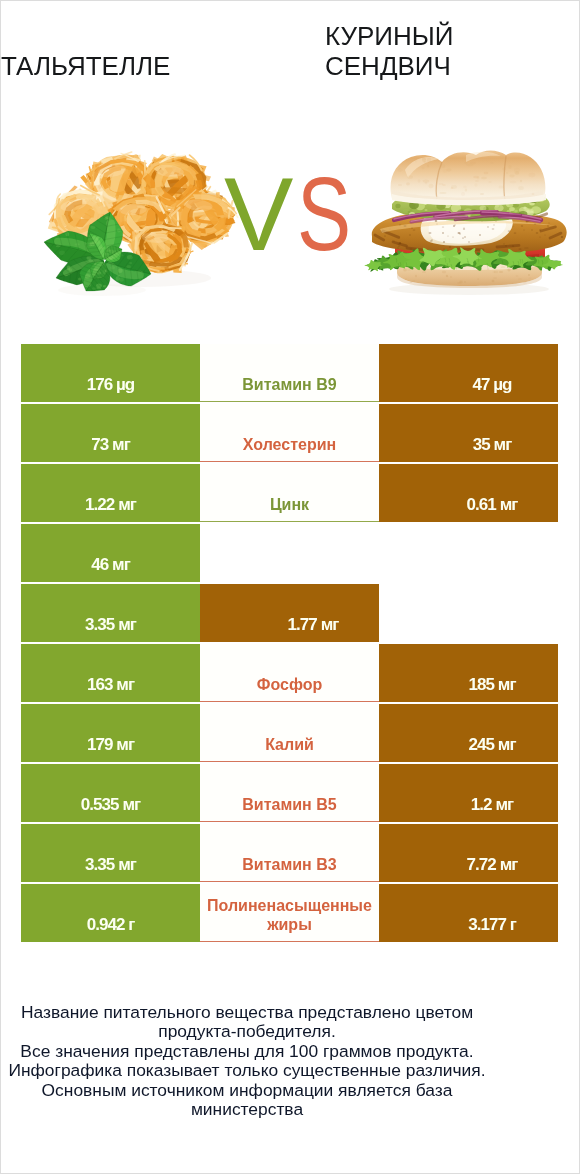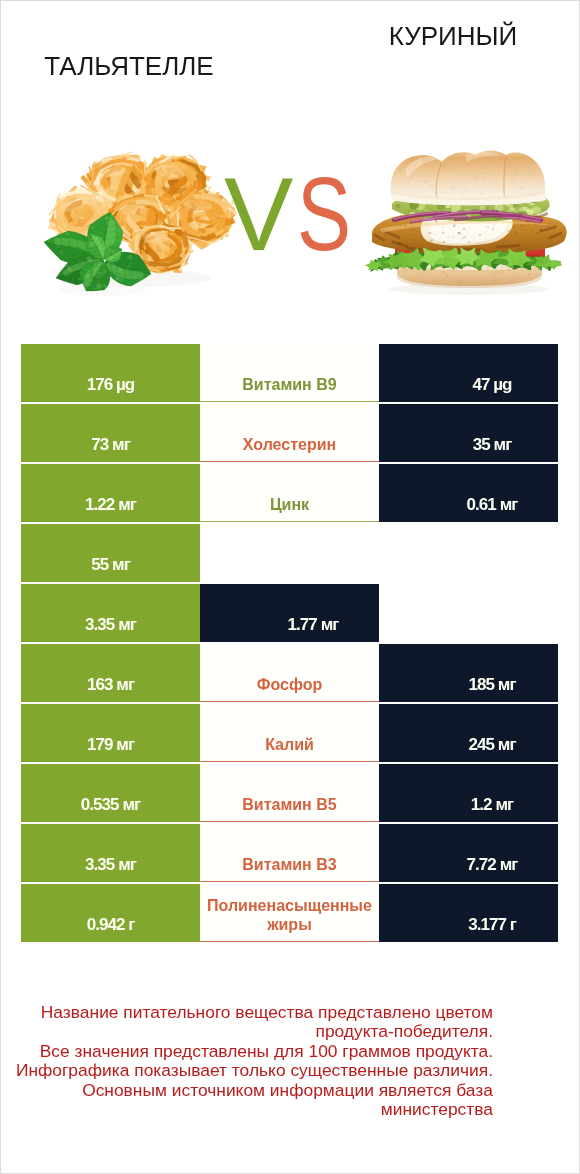--- a/index.html
+++ b/index.html
@@ -1,40 +1,40 @@
 <!DOCTYPE html>
 <html lang="ru"><head>
 <meta charset="utf-8">
 <title>Comparison</title>
 <style>
   html,body{margin:0;padding:0;}
   body{width:580px;height:1174px;background:#fff;
     font-family:"Liberation Sans","DejaVu Sans",sans-serif;overflow:hidden;}
   #page{position:relative;width:578px;height:1172px;border:1px solid #dcdcdc;background:#fff;overflow:hidden;}
-  .ttl{position:absolute;font-size:26px;font-weight:400;color:#16181a;line-height:30px;text-align:center;white-space:nowrap;}
+  .ttl{position:absolute;font-size:26px;font-weight:400;color:#16181a;line-height:30px;white-space:nowrap;}
   #ttlL{left:0;top:50px;width:256px;}
   #ttlR{left:324px;top:20px;width:256px;}
   #vs{position:absolute;left:0;top:0;width:578px;height:310px;}
   #vs span{position:absolute;font-size:104px;line-height:104px;font-weight:400;
            display:block;transform-origin:0 0;}
   #vs .v{left:223px;top:161px;color:#7FA62C;}
   #vs .s{left:296px;top:161px;color:#E0694A;transform:scaleX(0.78);}
   svg.art{position:absolute;left:0;top:0;width:578px;height:310px;overflow:visible;}
   #tbl{position:absolute;left:20px;top:343px;width:537px;}
   .row{display:flex;height:58px;margin-bottom:2px;}
   .row:last-child{margin-bottom:8px;}
   .cell{width:179px;display:flex;align-items:flex-end;justify-content:center;box-sizing:border-box;padding-bottom:7px;}
   .val{font-size:17px;font-weight:700;color:#FCFFF2;letter-spacing:-0.95px;}
   .left{background:#82A72E;}
-  .right{background:#0f172a;padding-left:47px;}
+  .right{background:#a16207;padding-left:47px;}
   .mid{background:#fffffc;font-size:16px;font-weight:700;line-height:19px;text-align:center;overflow:hidden;}
   .mid.g{color:#7C9637;border-bottom:1px solid #93A94B;}
   .mid.o{color:#D4633F;border-bottom:1px solid #D4755A;}
-  #footer{position:absolute;left:0;top:1002px;width:492px;text-align:right;
-          font-size:17.4px;line-height:19.4px;color:#b91c1c;}
+  #footer{position:absolute;left:0;top:1002px;width:492px;text-align:center;
+          font-size:17.4px;line-height:19.4px;color:#0f172a;}
 </style>
 </head>
 <body>
 
 <div id="page">
 
   <div class="hdr">
 
     <svg class="art" viewBox="0 0 578 310" xmlns="http://www.w3.org/2000/svg">
       <g>
@@ -1120,20 +1120,21 @@
 <ellipse cx="442" cy="192" rx="3.4" ry="0.9" fill="#D8A264" opacity="0.12"></ellipse>
 <ellipse cx="506" cy="172" rx="1.3" ry="0.8" fill="#D8A264" opacity="0.09"></ellipse>
 <ellipse cx="409" cy="176" rx="3.0" ry="1.8" fill="#D8A264" opacity="0.10"></ellipse>
 
       </g>
     </svg>
 
     <div class="ttl" id="ttlL">ТАЛЬЯТЕЛЛЕ</div>
     <div class="ttl" id="ttlR">
       <span>КУРИНЫЙ</span><br>
+      <span>СЕНДВИЧ</span>
     </div>
 
     <div id="vs">
         <span class="v">V</span>
         <span class="s">S</span>
       </div>
   </div>
 
   <div id="tbl">
       <div class="row">
@@ -1158,21 +1159,21 @@
         <div class="cell left">
           <span class="val">1.22 мг</span>
         </div>
         <div class="cell mid g">Цинк</div>
         <div class="cell right">
           <span class="val">0.61 мг</span>
         </div>
       </div>
       <div class="row">
         <div class="cell left">
-          <span class="val">55 мг</span>
+          <span class="val">46 мг</span>
         </div>
       </div>
       <div class="row">
         <div class="cell left">
           <span class="val">3.35 мг</span>
         </div>
         <div class="cell right">
           <span class="val">1.77 мг</span>
         </div>
       </div>

